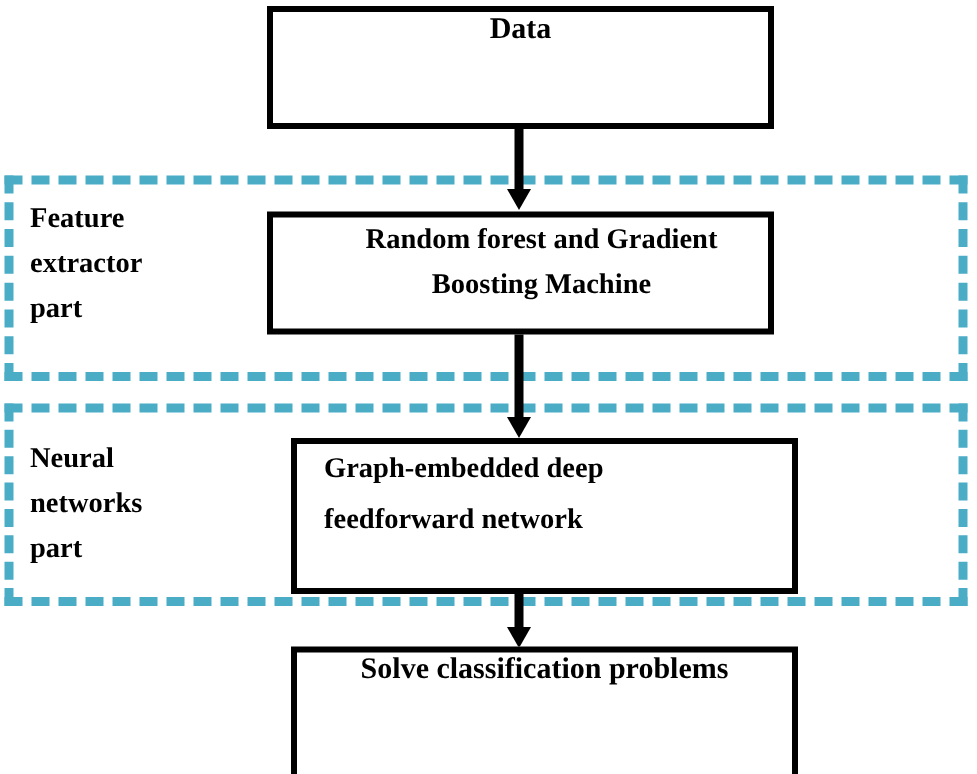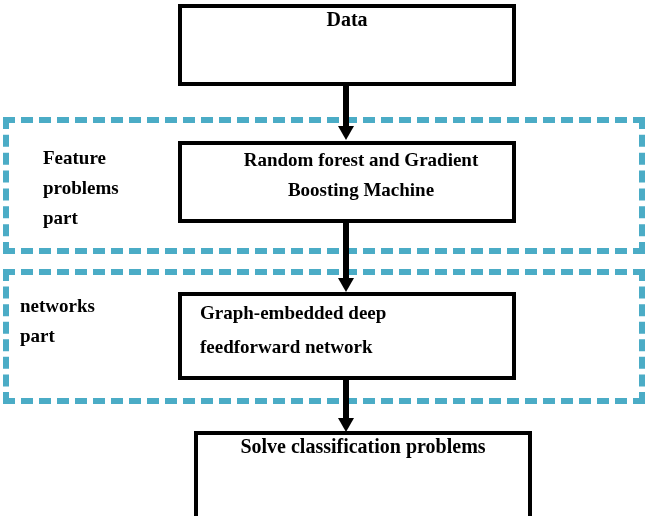--- a/index.html
+++ b/index.html
@@ -38,21 +38,21 @@
 
   .node-center { align-items: center; text-align: center; }
   .node-left   { align-items: flex-start; text-align: left; padding-left: 18px; }
 
   #node-data        { left: 178px; top: 4px;   width: 338px; height: 82px;  font-size: 20px; }
   #node-data .line  { line-height: 22px; }
 
   #node-feature     { left: 178px; top: 141px; width: 338px; height: 82px;  font-size: 19px; padding-left: 28px; }
   #node-feature .line { line-height: 30px; }
 
-  #node-graph       { left: 178px; top: 292px; width: 338px; height: 88px;  font-size: 19px; }
+  #node-graph       { left: 194px; top: 292px; width: 338px; height: 104px;  font-size: 19px; }
   #node-graph .line { line-height: 34px; }
 
   #node-solve       { left: 194px; top: 431px; width: 338px; height: 104px;  font-size: 20px; }
   #node-solve .line { line-height: 22px; }
 
   
   .region {
     position: absolute;
     box-sizing: border-box;
     border: 6px dashed #4BACC6;
@@ -65,21 +65,21 @@
   
   .region-label {
     position: absolute;
     color: #000000;
     font-weight: bold;
     font-size: 19px;
     line-height: 30px;
     z-index: 4;
     white-space: nowrap;
   }
-  #label-feature { left: 20px; top: 143px; margin-left: 23px; }
+  #label-feature { left: 20px; top: 131px; }
   #label-neural  { left: 20px; top: 291px; }
   .region-label .line { display: block; }
 
   
   .arrow {
     position: absolute;
     left: 338px;
     width: 16px;
     z-index: 2;
   }
@@ -116,25 +116,26 @@
 <body>
 
 <div id="canvas">
 
   <div class="region" id="region-feature"></div>
 
   <div class="region" id="region-neural"></div>
 
   <div class="region-label" id="label-feature">
     <span class="line">Feature</span>
-    <span class="line">problems</span>
+    <span class="line">extractor</span>
     <span class="line">part</span>
   </div>
 
   <div class="region-label" id="label-neural">
+    <span class="line">Neural</span>
     <span class="line">networks</span>
     <span class="line">part</span>
   </div>
 
   <div class="node node-center" id="node-data">
     <span class="line">Data</span>
   </div>
 
   <div class="arrow" id="arrow-1">
     <span class="shaft"></span>

